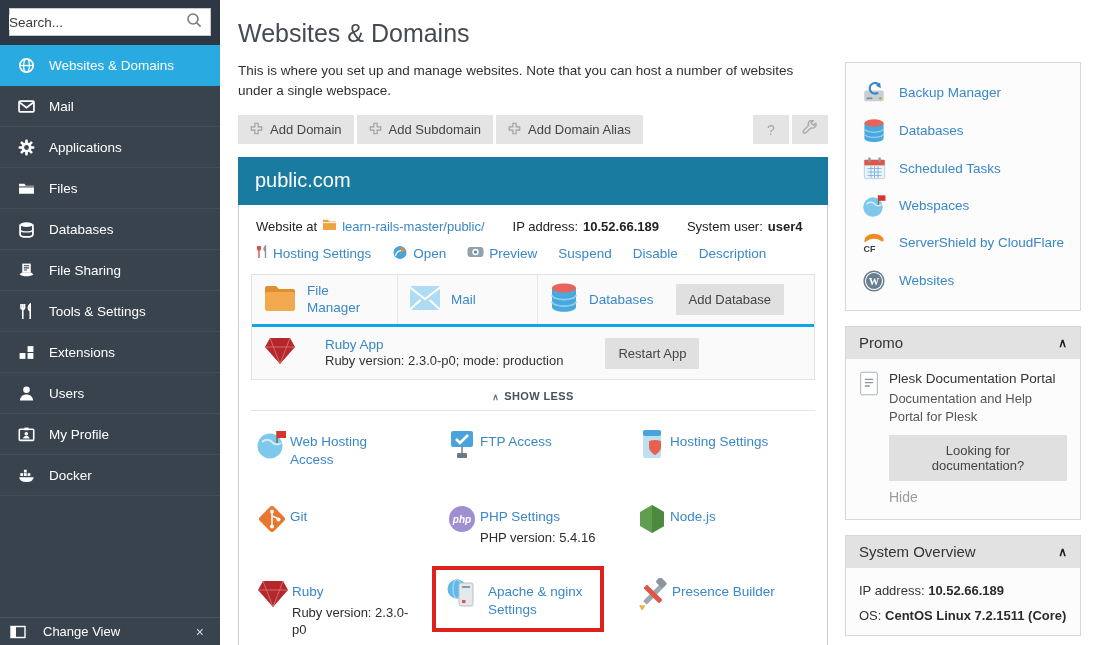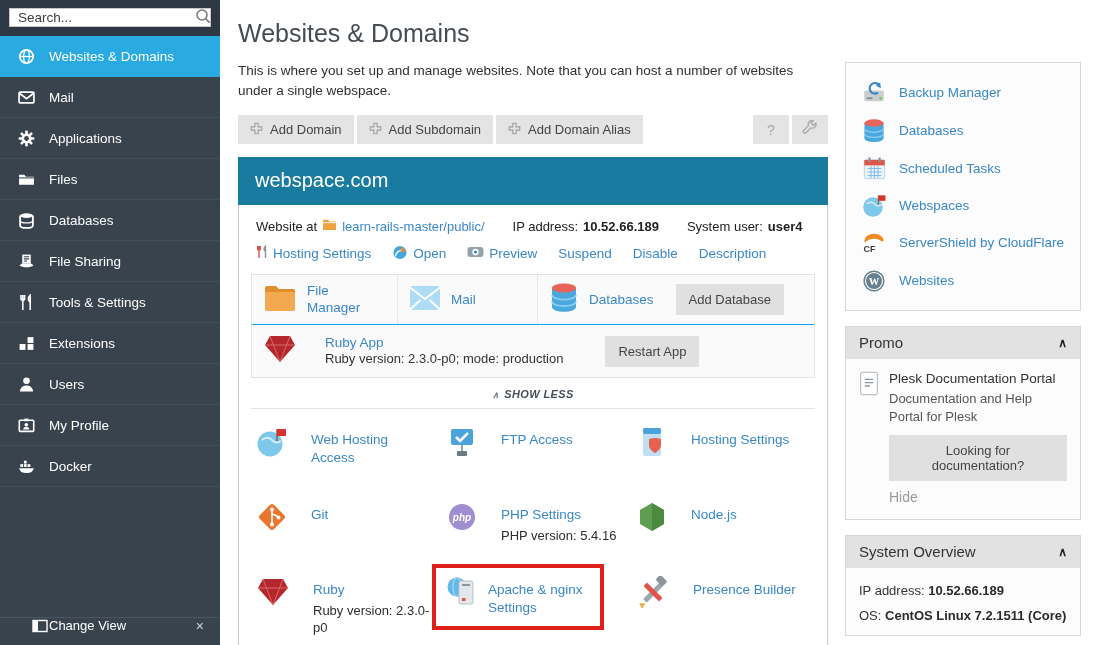--- a/index.html
+++ b/index.html
@@ -4,32 +4,32 @@
 <style>
   * { margin:0; padding:0; box-sizing:border-box; }
   html,body { width:1095px; height:645px; overflow:hidden; background:#fff;
     font-family:"Liberation Sans", sans-serif; color:#333; }
 
   
   .sidebar { position:absolute; left:0; top:0; width:220px; height:645px;
     background:var(--sidebar-bg,#39434e); }
   .search-wrap { background:var(--sidebar-search-bg,#2d3짧844); background:var(--sidebar-search-bg,#2d3844);
     padding:8px 9px 9px; }
-  .search-box { display:flex; align-items:center; background:#fff; height:19px;
-    border:1px solid #c8c8c8; padding:0 8px; }
+  .search-box { display:flex; align-items:center; background:#fff; height:28px;
+    border:1px solid #c8c8c8; padding:0 8px;justify-content:flex-end; }
   .search-box input { flex:1; border:none; outline:none; font-size:13.5px; color:#333;
     font-family:"Liberation Sans", sans-serif; }
   .search-box input::placeholder { color:#3c3c3c; opacity:1; }
   .nav-item { height:41px; display:flex; align-items:center; gap:14px;
     padding-left:17px; color:#fff; font-size:13.5px; cursor:pointer;
     border-bottom:1px solid rgba(255,255,255,.06); }
   .nav-item.active { background:var(--accent,#29aae1); border-bottom-color:transparent; }
   .nav-ic { width:18px; display:flex; justify-content:center; flex:0 0 18px; }
   .side-footer { position:absolute; left:0; bottom:0; width:220px; height:28px;
-    display:flex; gap:0; padding-left:31px; color:#fff;
+    display:flex; align-items:center; gap:16px; padding-left:9px; color:#fff;
     font-size:13px; border-top:1px solid #4a555f; cursor:pointer; }
   .side-footer .close-x { position:absolute; right:16px; color:#cfd6db; font-size:14px; }
 
   
   .main { position:absolute; left:238px; top:0; width:590px; }
   h1.page-title { margin-top:19px; font-size:25px; font-weight:400; color:#454b52; }
   .page-desc { margin-top:13px; font-size:13.5px; line-height:1.45; color:#303030; width:578px; }
   .toolbar { margin-top:15px; display:flex; gap:3px; align-items:center; }
   .btn { background:var(--button-bg,#e4e4e4); border:none; height:29px; padding:0 12px;
     font-size:13px; color:#444; display:inline-flex; align-items:center; gap:7px;
@@ -44,39 +44,39 @@
   .info-line { display:flex; gap:28px; align-items:center; font-size:13px; color:#222;
     padding:4px 5px 0; }
   .info-line .grp { display:flex; gap:5px; align-items:center; }
   .info-line b { font-weight:700; }
   a.lnk { color:var(--link,#3a87c8); text-decoration:none; cursor:pointer; }
   .actions-line { display:flex; gap:21px; align-items:center; margin-top:10px; padding:0 5px;
     font-size:13.5px; }
   .actions-line .grp { display:flex; gap:5px; align-items:center; }
 
   .tools-box { margin-top:11px; border:1px solid #e3e3e3; background:#fafafa; }
-  .tools-row1 { display:flex; border-bottom:1px solid #0ea5e9;justify-content:flex-end; }
+  .tools-row1 { display:flex; border-bottom:3px solid #0ea5e9;justify-content:flex-end; }
   .tcell { display:flex; align-items:center; gap:10px; padding:7px 11px; font-size:13.5px; }
   .tcell1 { width:146px; border-right:1px solid #e7e7e7; }
   .tcell1 a { width:60px; line-height:1.25; }
   .tcell2 { width:140px; border-right:1px solid #e7e7e7; }
   .tcell3 { flex:1; }
   .tools-row2 { display:flex; align-items:center; gap:28px; padding:8px 11px; }
   .ruby-txt { font-size:13.5px; line-height:1.3; }
   .ruby-txt .sub { color:#333; font-size:13px; }
   .mini-btn { background:#e0e0e0; border:none; padding:8px 13px; font-size:13px; color:#444;
     cursor:pointer; font-family:"Liberation Sans", sans-serif; }
   .show-less { text-align:center; padding:10px 0 8px; font-size:11px; letter-spacing:.4px;
-    color:#46505a; cursor:pointer; font-weight:700;font-style:italic; }
+    color:#46505a; cursor:pointer; font-weight:700; }
   .show-less .chev { font-size:9px; color:#6a7682; margin-right:5px; }
   .grid-divider { border-bottom:1px solid #e5e5e5; }
 
   .icon-grid { display:grid; grid-template-columns:190px 190px 1fr; row-gap:25px;
     margin-top:17px; padding:0 5px; }
-  .gitem { display:flex; gap:23px; align-items:flex-start; min-height:50px; }
+  .gitem { display:flex; gap:2px; align-items:flex-start; min-height:50px; }
   .gitem .txt { margin-top:5px; font-size:13.5px; line-height:1.3; width:118px; }
   .gitem .sub { color:#2d2d2d; margin-top:4px; font-size:13px; }
   .hl-wrap { display:flex; gap:10px; border:4px solid #de211b;
     padding:8px 14px 10px 10px; margin:-12px 0 -14px -14px; width:172px; }
 
   
   .right { position:absolute; left:845px; top:62px; width:236px; }
   .rbox { border:1px solid #d7d7d7; background:#fcfcfc; }
   .quick { padding:11px 0 10px; }
   .qitem { display:flex; align-items:center; gap:12px; padding:6px 15px; font-size:13.5px; }
@@ -270,21 +270,21 @@
       <span>?</span>
     </button>
     <button class="btn sq">
       <span><svg width="16" height="16" viewBox="0 0 16 16">
             <path d="M13.8 3.2a3.6 3.6 0 0 1-4.8 4.6l-5 5a1.7 1.7 0 0 1-2.4-2.4l5-5a3.6 3.6 0 0 1 4.6-4.8L9 2.8l2.4 2.4z" fill="none" stroke="#a9a9a9" stroke-width="1.4"></path>
           </svg></span>
     </button>
   </div>
 
   <div class="card">
-    <div class="card-header">webspace.com</div>
+    <div class="card-header">public.com</div>
     <div class="card-body">
 
       <div class="info-line">
         <span class="grp">
           <span>Website at</span>
           <span><svg width="15" height="13" viewBox="0 0 16 14">
                 <path d="M1 2h5.5l1.3 1.8H15V13H1z" fill="#eda33f"></path>
                 <path d="M1 5h14" stroke="#fff" stroke-width="1"></path>
               </svg></span>
           <a class="lnk">learn-rails-master/public/</a>

